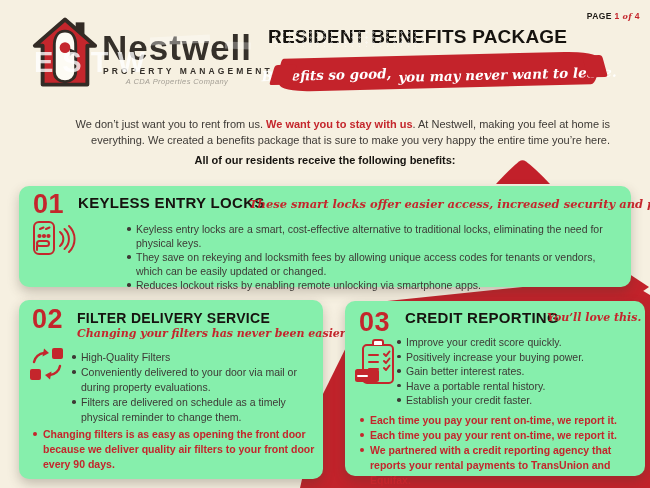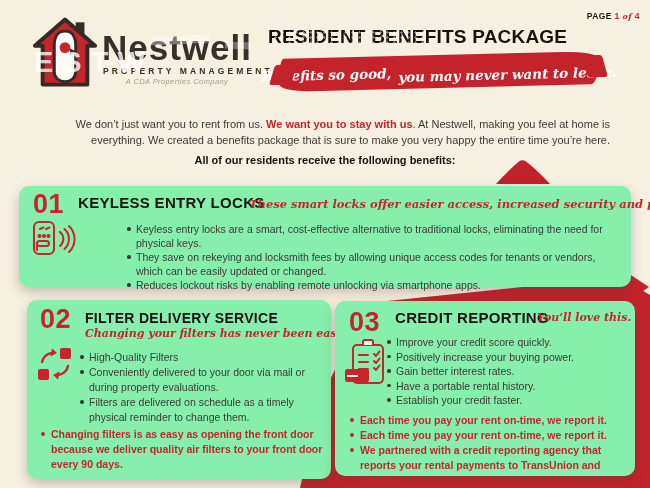--- a/index.html
+++ b/index.html
@@ -51,22 +51,22 @@
   .intro .hl { color:#c4262c; font-weight:bold; }
   .lead-in { left:20px; top:154px; width:610px; text-align:center; font-size:11px; font-weight:bold; color:#16130f; }
 
   
   .tri { left:494px; top:158px; width:58px; height:26px; z-index:1; }
   .red-band { left:290px; top:253px; width:360px; height:235px; z-index:0; }
 
   
   .card { position:absolute; background:#86efac; border-radius:10px; box-shadow:0 5px 12px rgba(70,58,45,0.28); z-index:2; }
   .card1 { left:19px; top:186px; width:612px; height:101px; }
-  .card2 { left:19px; top:300px; width:304px; height:179px;margin-left:8px; }
-  .card3 { left:335px; top:301px; width:300px; height:175px; }
+  .card2 { left:19px; top:300px; width:304px; height:179px; }
+  .card3 { left:345px; top:301px; width:300px; height:175px; }
 
   .num { position:absolute; font-size:27px; font-weight:800; color:#c4262c; letter-spacing:0.5px; }
   .sec-title { position:absolute; font-weight:800; color:#16130f; letter-spacing:0.3px; white-space:nowrap; }
   .sec-script { position:absolute; color:#c4262c; font-size:11.5px; white-space:nowrap; }
 
   ul.blist { position:absolute; list-style:none; font-size:10.5px; line-height:14.5px; color:#3d3935; }
   ul.blist li { position:relative; padding-left:9px; }
   ul.blist li::before { content:""; position:absolute; left:0; top:5.2px; width:3.6px; height:3.6px; border-radius:50%; background:#3d3935; }
   ul.rlist { position:absolute; list-style:none; font-size:10.5px; line-height:15px; color:#c4262c; font-weight:bold; }
   ul.rlist li { position:relative; padding-left:10px; }

